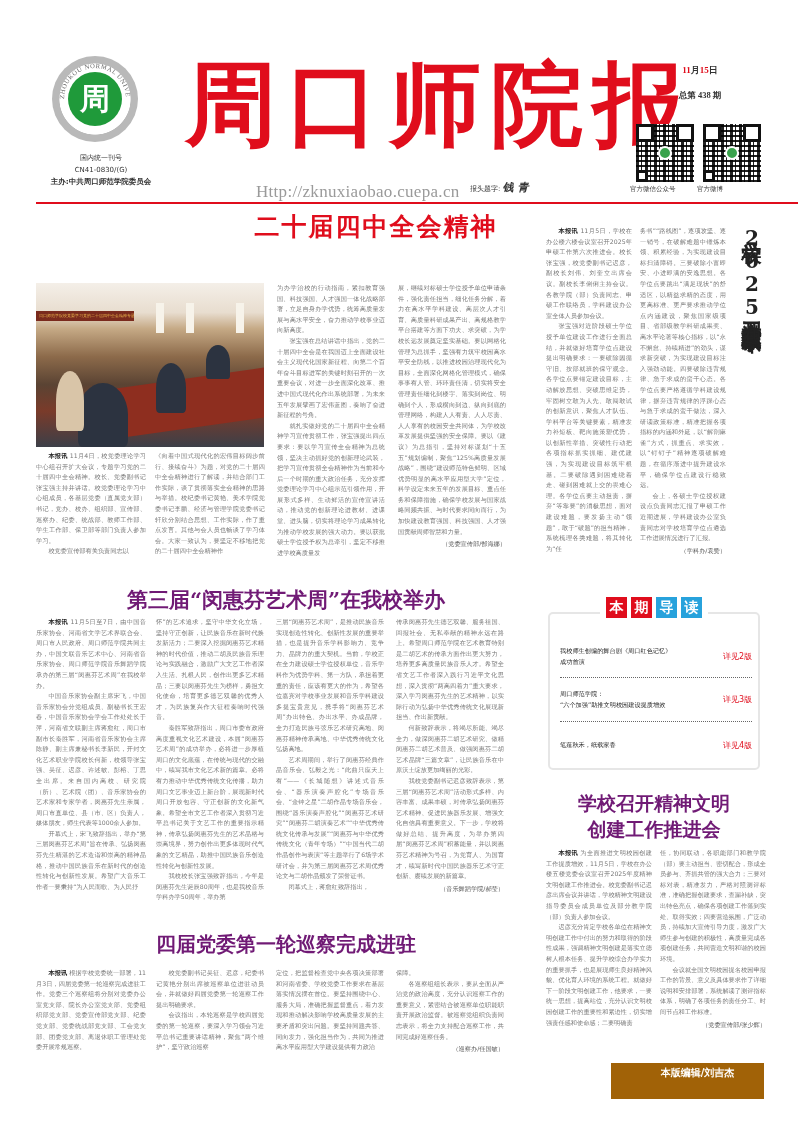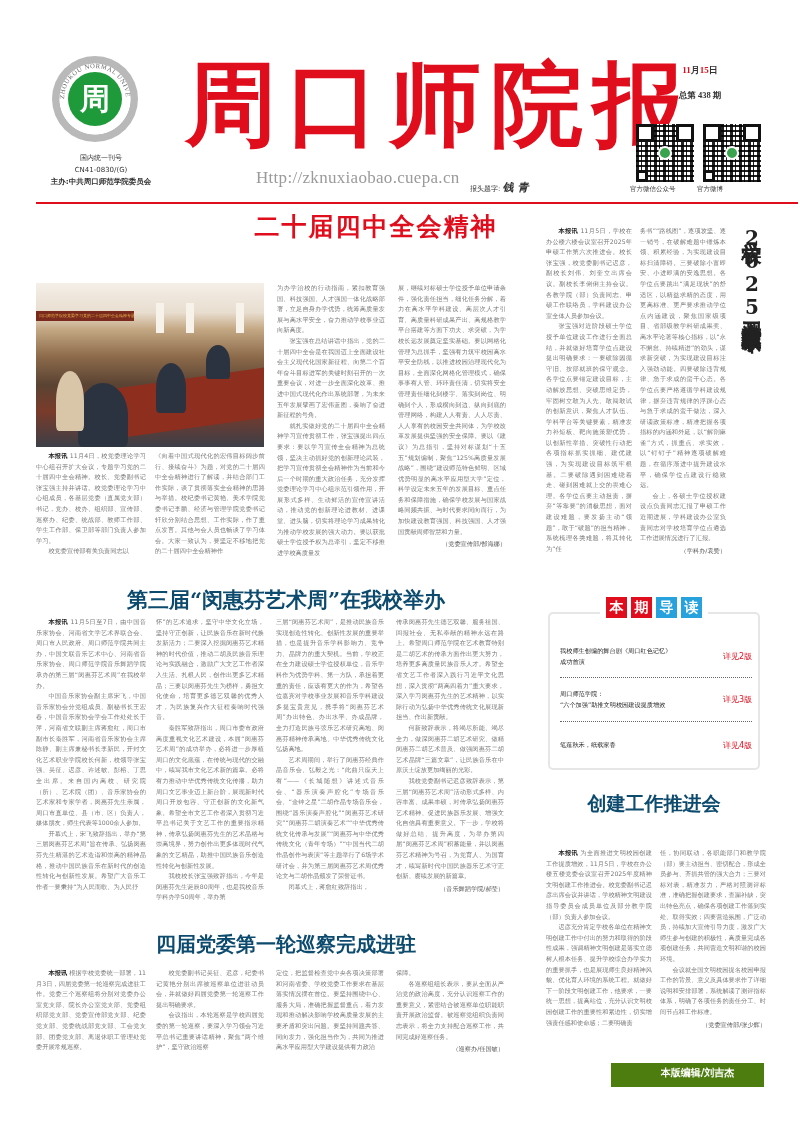--- a/index.html
+++ b/index.html
@@ -11,21 +11,21 @@
   .logo { position: absolute; left: 52px; top: 56px; width: 86px; height: 86px; border-radius: 50%;
           background: radial-gradient(circle, #ffffff 0 58%, #b9b9b9 59% 100%); }
   .logo-inner { position: absolute; left: 16px; top: 16px; width: 54px; height: 54px; border-radius: 50%;
           background: #1f9a3a; display: flex; align-items: center; justify-content: center;
           color: #fff; font-size: 30px; font-weight: bold; font-family: "DejaVu Serif", serif; }
   .logo-ring-text { position: absolute; left: 0; top: 0; width: 86px; height: 86px; }
   .pub-info { position: absolute; left: 36px; top: 152px; width: 130px; text-align: center; font-size: 7px; line-height: 12px; color: #333; font-family: "DejaVu Sans", sans-serif; }
   .pub-info .sponsor { font-weight: bold; font-size: 7.5px; }
   .title-art { position: absolute; left: 185px; top: 56px; height: 96px; display: flex; gap: 6px;
           font-family: "DejaVu Serif", serif; color: #e00d1c; font-size: 92px; font-weight: bold; line-height: 96px; letter-spacing: 4px; }
-  .url { position: absolute; left: 256px; top: 168px; font-family: "Liberation Serif", serif; font-size: 17px; color: #9a9a9a; letter-spacing: 0.3px; }
+  .url { position: absolute; left: 256px; top: 182px; font-family: "Liberation Serif", serif; font-size: 17px; color: #9a9a9a; letter-spacing: 0.3px; }
   .calligraphy { position: absolute; left: 470px; top: 180px; font-size: 7px; color: #333; font-family: "DejaVu Sans", sans-serif; }
   .calligraphy b { font-family: "DejaVu Serif", serif; font-size: 11px; font-style: italic; }
   .issue { position: absolute; left: 620px; top: 62px; width: 160px; text-align: center; color: #333; font-family: "Liberation Serif", serif; }
   .issue .line1 { font-size: 13px; font-weight: bold; }
   .issue .line1 .num { color: #e00d1c; font-size: 26px; }
   .issue .line2 { font-size: 9px; font-weight: bold; margin-top: 2px; }
   .issue .line2 .red { color: #e00d1c; }
   .issue .line3 { font-size: 8.5px; font-weight: bold; margin-top: 13px; }
   .qr { position: absolute; top: 124px; width: 58px; height: 58px;
         background:
@@ -52,35 +52,35 @@
   .photo { position: absolute; left: 36px; top: 283px; width: 228px; height: 164px; overflow: hidden;
            background: linear-gradient(180deg, #f4efe8 0%, #e8ddcf 18%, #c5a985 28%, #8c6a4a 45%, #5a4333 62%, #7a3b2a 78%, #3c3f48 100%); }
   .photo .banner { position: absolute; left: 0; top: 28px; width: 98px; height: 10px; background: #7a2a1d; color: #e9b24b; font-size: 4px; line-height: 10px; padding-left: 3px; white-space: nowrap; overflow: hidden; font-family: "DejaVu Sans", sans-serif; }
   .photo .table { position: absolute; left: 80px; top: 95px; width: 148px; height: 50px; background: #8e2e1f; transform: skewY(-8deg); }
   .photo .person { position: absolute; border-radius: 50% 50% 10% 10%; background: #2c3340; }
   .photo .win { position: absolute; top: 20px; width: 8px; height: 30px; background: #f7f3ea; }
 
   .vertical-head { position: absolute; left: 740px; top: 228px; width: 24px; font-family: "DejaVu Serif", serif; font-weight: bold;
           font-size: 20px; line-height: 24.5px; color: #222; writing-mode: vertical-rl; text-orientation: upright; letter-spacing: -1px; }
 
-  .headline-dark { position: absolute; text-align: center; color: #0c4a6e; font-family: "DejaVu Serif", serif; font-weight: bold; }
+  .headline-dark { position: absolute; text-align: center; color: #701a75; font-family: "DejaVu Serif", serif; font-weight: bold; }
 
   
   .preview { position: absolute; left: 548px; top: 612px; width: 212px; height: 158px; border: 2px solid #e6e6e6; border-radius: 5px; background: #fff; }
   .preview-title { position: absolute; left: 600px; top: 597px; display: flex; gap: 4px; background: #fff; padding: 0 6px; }
   .preview-title span { width: 21px; height: 21px; display: flex; align-items: center; justify-content: center; color: #fff;
           font-family: "DejaVu Sans", sans-serif; font-weight: bold; font-size: 14px; }
   .preview-title .r { background: #e00d1c; }
   .preview-title .b { background: #27a2dc; }
   .preview-item { position: absolute; left: 560px; width: 192px; font-family: "DejaVu Sans", sans-serif; font-size: 6.2px; line-height: 11px; color: #222; }
   .preview-item .txt { width: 140px; }
   .preview-item .pg { position: absolute; right: 0; top: 50%; transform: translateY(-50%); color: #e00d1c; font-size: 8px; }
   .dotted { position: absolute; left: 560px; width: 192px; border-top: 1px dotted #666; }
 
-  .editor-bar { position: absolute; left: 611px; top: 1063px; width: 153px; height: 24px; background: #4d7c0f; color: #fff;
+  .editor-bar { position: absolute; left: 611px; top: 1063px; width: 153px; height: 36px; background: #a16207; color: #fff;
           font-family: "DejaVu Sans", sans-serif; font-weight: bold; font-size: 10px; line-height: 20px; text-align: center; padding-left: 20px; }
 </style>
 </head>
 <body>
 
 <div class="masthead">
   <div class="logo">
     <svg class="logo-ring-text" viewBox="0 0 86 86">
       <defs>
           <path id="ring" d="M 12 43 A 31 31 0 1 1 74 43"></path>
@@ -240,20 +240,21 @@
 </div>
 <div class="dotted" style="top:721px;"></div>
 <div class="preview-item" style="top:739px;">
   <div class="txt">
       <div>笔薤秋禾，纸载家香</div>
     </div>
   <div class="pg">详见4版</div>
 </div>
 
 <div class="headline-dark" style="left:548px; top:790px; width:212px; font-size:19px; line-height:26px;">
+  <div>学校召开精神文明</div>
   <div>创建工作推进会</div>
 </div>
 <div class="col" style="left:546px; top:848px; width:106px;">
   <p><span class="lead">本报讯</span> <span>为全面推进文明校园创建工作提质增效，11月5日，学校在办公楼五楼党委会议室召开2025年度精神文明创建工作推进会。校党委副书记迟彦出席会议并讲话，学校精神文明建设指导委员会成员单位及部分教学院（部）负责人参加会议。</span></p>
   <p>迟彦充分肯定学校各单位在精神文明创建工作中付出的努力和取得的阶段性成果，强调精神文明创建是落实立德树人根本任务、提升学校综合办学实力的重要抓手，也是展现师生良好精神风貌、优化育人环境的系统工程。就做好下一阶段文明创建工作，他要求，一要统一思想，提高站位，充分认识文明校园创建工作的重要性和紧迫性，切实增强责任感和使命感；二要明确责</p>
 </div>
 <div class="col" style="left:660px; top:848px; width:106px;">
   <p style="text-indent:0">任，协同联动，各职能部门和教学院（部）要主动担当、密切配合，形成全员参与、齐抓共管的强大合力；三要对标对表，精准发力，严格对照测评标准，准确把握创建要求，查漏补缺，突出特色亮点，确保各项创建工作落到实处、取得实效；四要营造氛围，广泛动员，持续加大宣传引导力度，激发广大师生参与创建的积极性，高质量完成各项创建任务，共同营造文明和谐的校园环境。</p>
   <p>会议就全国文明校园提名校园申报工作的背景、意义及具体要求作了详细说明和安排部署，系统解读了测评指标体系，明确了各项任务的责任分工、时间节点和工作标准。</p>
   <div class="byline">（党委宣传部/张少辉）</div>

